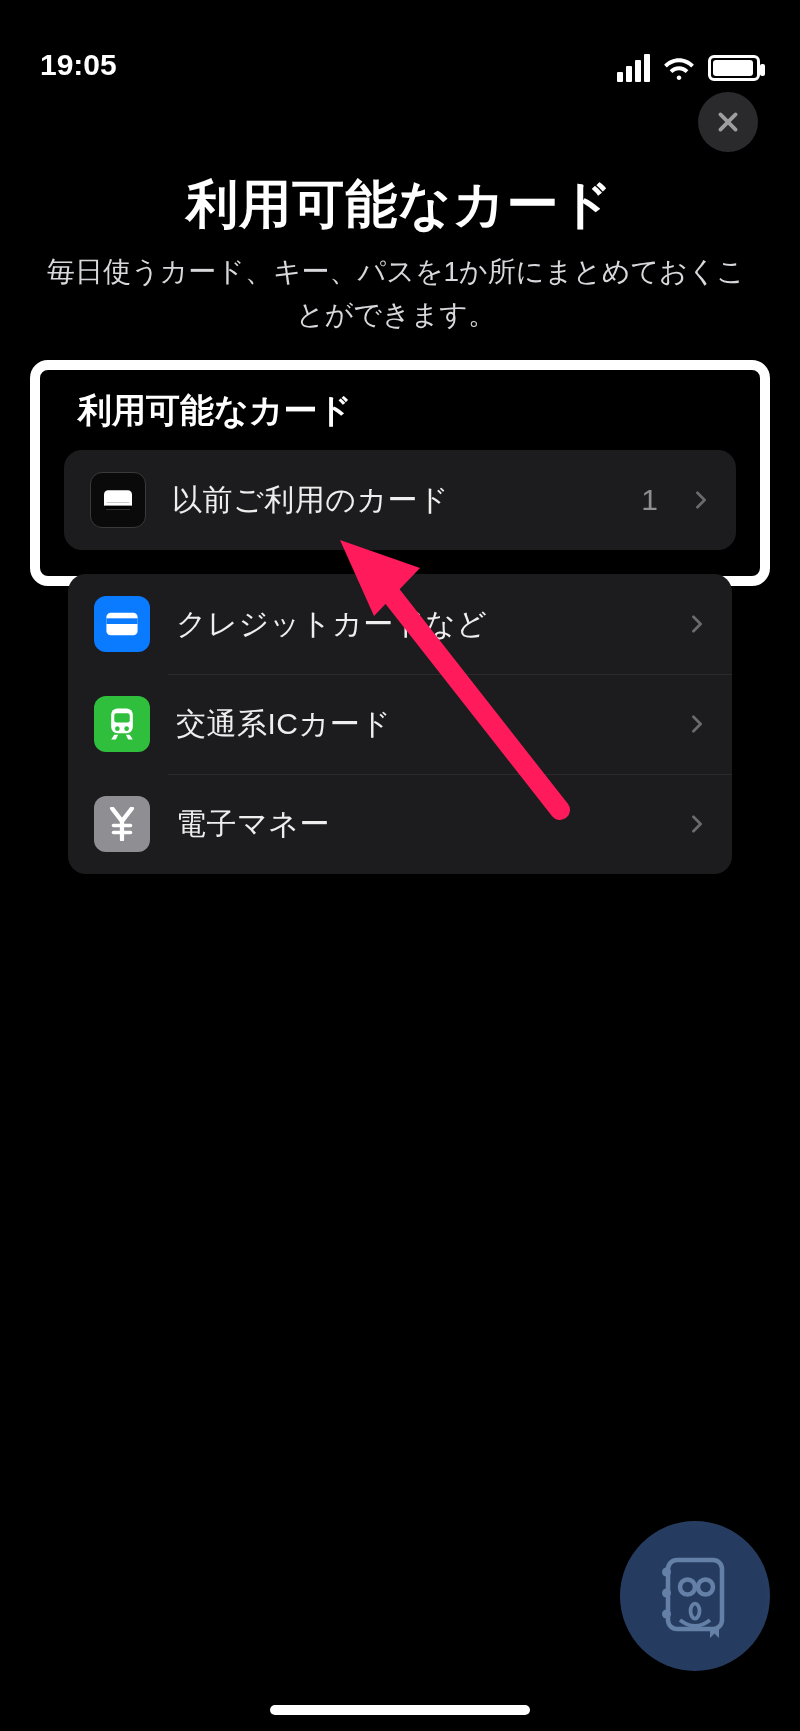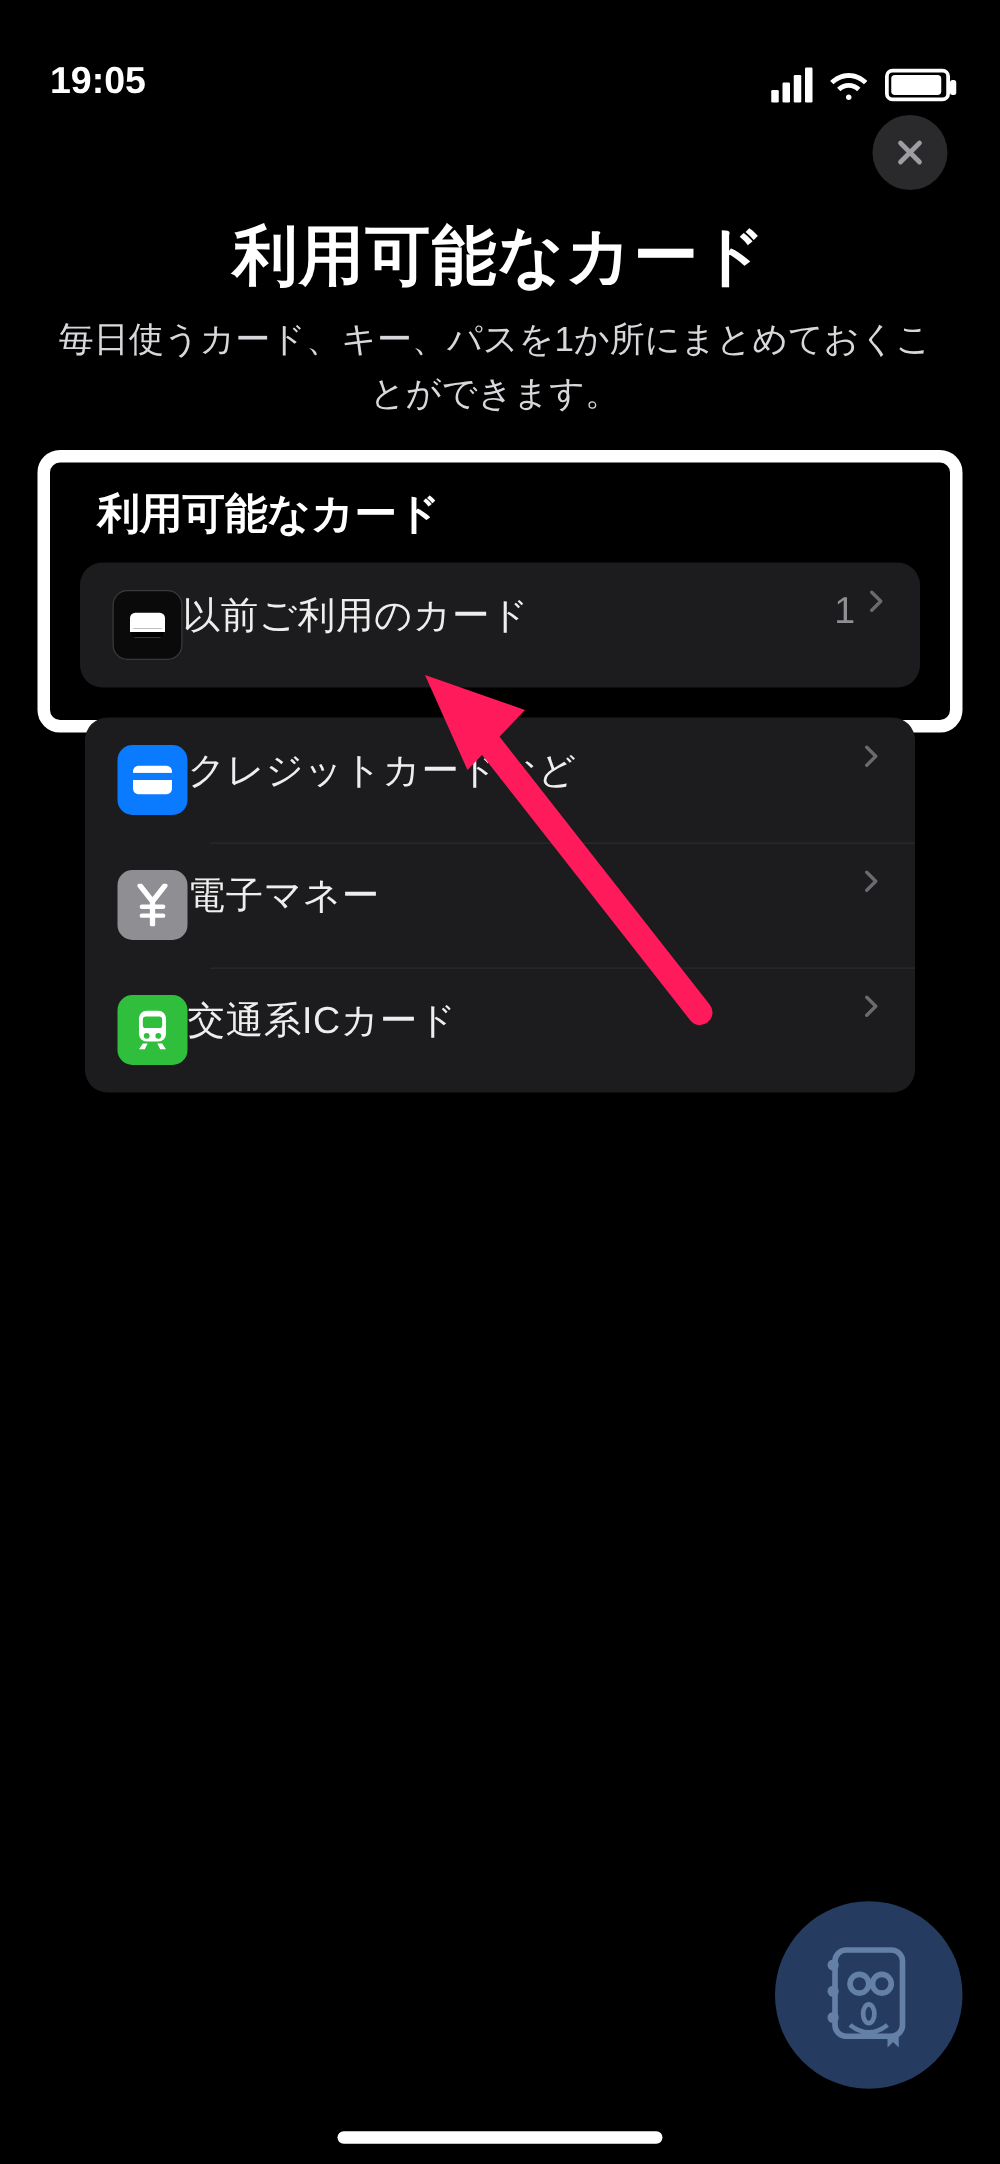--- a/index.html
+++ b/index.html
@@ -17,21 +17,21 @@
   
   .close-btn { position:absolute; top:92px; right:42px; width:60px; height:60px; border-radius:50%; background:#2a2a2c; display:flex; align-items:center; justify-content:center; cursor:pointer;}
   .close-btn svg{ width:26px; height:26px; stroke:#9d9da2; stroke-width:3.5; stroke-linecap:round;}
   
   .title { position:absolute; top:170px; left:0; right:0; text-align:center; font-size:52px; font-weight:700; letter-spacing:1px;}
   .subtitle { position:absolute; top:250px; left:40px; right:48px; text-align:center; font-size:28px; color:#d8d8dc; line-height:1.55;}
   
   .section-hl { position:absolute; top:360px; left:30px; right:30px; border:10px solid #ffffff; border-radius:18px; padding:18px 10px 26px 10px;}
   .section-header { font-size:34px; font-weight:700; padding:0 28px 16px 28px;}
   .list { background:#1c1c1e; border-radius:18px; margin:0 14px;}
-  .row { display:flex; align-items:flex-start; padding:22px 26px; cursor:pointer; position:relative;}
+  .row { display:flex; align-items:center; padding:22px 26px; gap:26px; cursor:pointer; position:relative;}
   .row + .row::before { content:""; position:absolute; top:0; left:100px; right:0; height:1px; background:#2b2b2d;}
   .row-icon { width:56px; height:56px; border-radius:12px; display:flex; align-items:center; justify-content:center; flex-shrink:0;}
   .row-label { flex:1; font-size:30px; color:#eee; letter-spacing:0.5px;}
   .row-count { font-size:30px; color:#8e8e93; margin-right:8px;}
   .chevron { width:18px; height:18px; flex-shrink:0;}
   .chevron svg{width:100%;height:100%; stroke:#6a6a6f; stroke-width:3; fill:none; stroke-linecap:round; stroke-linejoin:round;}
   
   .section2 { position:absolute; top:574px; left:54px; right:54px;}
   
   .ic-wallet{ background:#0a0a0a; border:1px solid #3a3a3c;}
@@ -107,45 +107,45 @@
             <rect x="1" y="5" width="22" height="4" fill="#0a7aff"></rect>
           </svg>
       </div>
       <div class="row-label">クレジットカードなど</div>
       <div class="chevron"><svg viewBox="0 0 12 20">
             <polyline points="2,2 10,10 2,18"></polyline>
           </svg></div>
     </div>
 
     <div class="row">
-      <div class="row-icon ic-emoney">
-        <svg width="30" height="34" viewBox="0 0 20 24">
-            <path d="M3 1l7 9 7-9" stroke="#fff" stroke-width="3" fill="none" stroke-linecap="round"></path>
-            <line x1="10" y1="10" x2="10" y2="23" stroke="#fff" stroke-width="3" stroke-linecap="round"></line>
-            <line x1="4" y1="13" x2="16" y2="13" stroke="#fff" stroke-width="2.5" stroke-linecap="round"></line>
-            <line x1="4" y1="18" x2="16" y2="18" stroke="#fff" stroke-width="2.5" stroke-linecap="round"></line>
-          </svg>
-      </div>
-      <div class="row-label">電子マネー</div>
-      <div class="chevron"><svg viewBox="0 0 12 20">
-            <polyline points="2,2 10,10 2,18"></polyline>
-          </svg></div>
-    </div>
-
-    <div class="row">
       <div class="row-icon ic-transit">
         <svg width="32" height="34" viewBox="0 0 20 22">
             <rect x="3" y="1" width="14" height="16" rx="4" fill="#fff"></rect>
             <rect x="5" y="4" width="10" height="6" rx="1.5" fill="#2fbf3c"></rect>
             <circle cx="7" cy="14" r="1.5" fill="#2fbf3c"></circle>
             <circle cx="13" cy="14" r="1.5" fill="#2fbf3c"></circle>
             <path d="M5 18l-2 3h3l1.5-3zm10 0l2 3h-3l-1.5-3z" fill="#fff"></path>
           </svg>
       </div>
       <div class="row-label">交通系ICカード</div>
+      <div class="chevron"><svg viewBox="0 0 12 20">
+            <polyline points="2,2 10,10 2,18"></polyline>
+          </svg></div>
+    </div>
+
+    <div class="row">
+      <div class="row-icon ic-emoney">
+        <svg width="30" height="34" viewBox="0 0 20 24">
+            <path d="M3 1l7 9 7-9" stroke="#fff" stroke-width="3" fill="none" stroke-linecap="round"></path>
+            <line x1="10" y1="10" x2="10" y2="23" stroke="#fff" stroke-width="3" stroke-linecap="round"></line>
+            <line x1="4" y1="13" x2="16" y2="13" stroke="#fff" stroke-width="2.5" stroke-linecap="round"></line>
+            <line x1="4" y1="18" x2="16" y2="18" stroke="#fff" stroke-width="2.5" stroke-linecap="round"></line>
+          </svg>
+      </div>
+      <div class="row-label">電子マネー</div>
       <div class="chevron"><svg viewBox="0 0 12 20">
             <polyline points="2,2 10,10 2,18"></polyline>
           </svg></div>
     </div>
 
   </div>
 </div>
 
 <svg class="arrow-annot" width="260" height="300" viewBox="0 0 260 300">
   <line x1="230" y1="280" x2="48" y2="48" stroke="#ff1a5c" stroke-width="20" stroke-linecap="round"></line>

